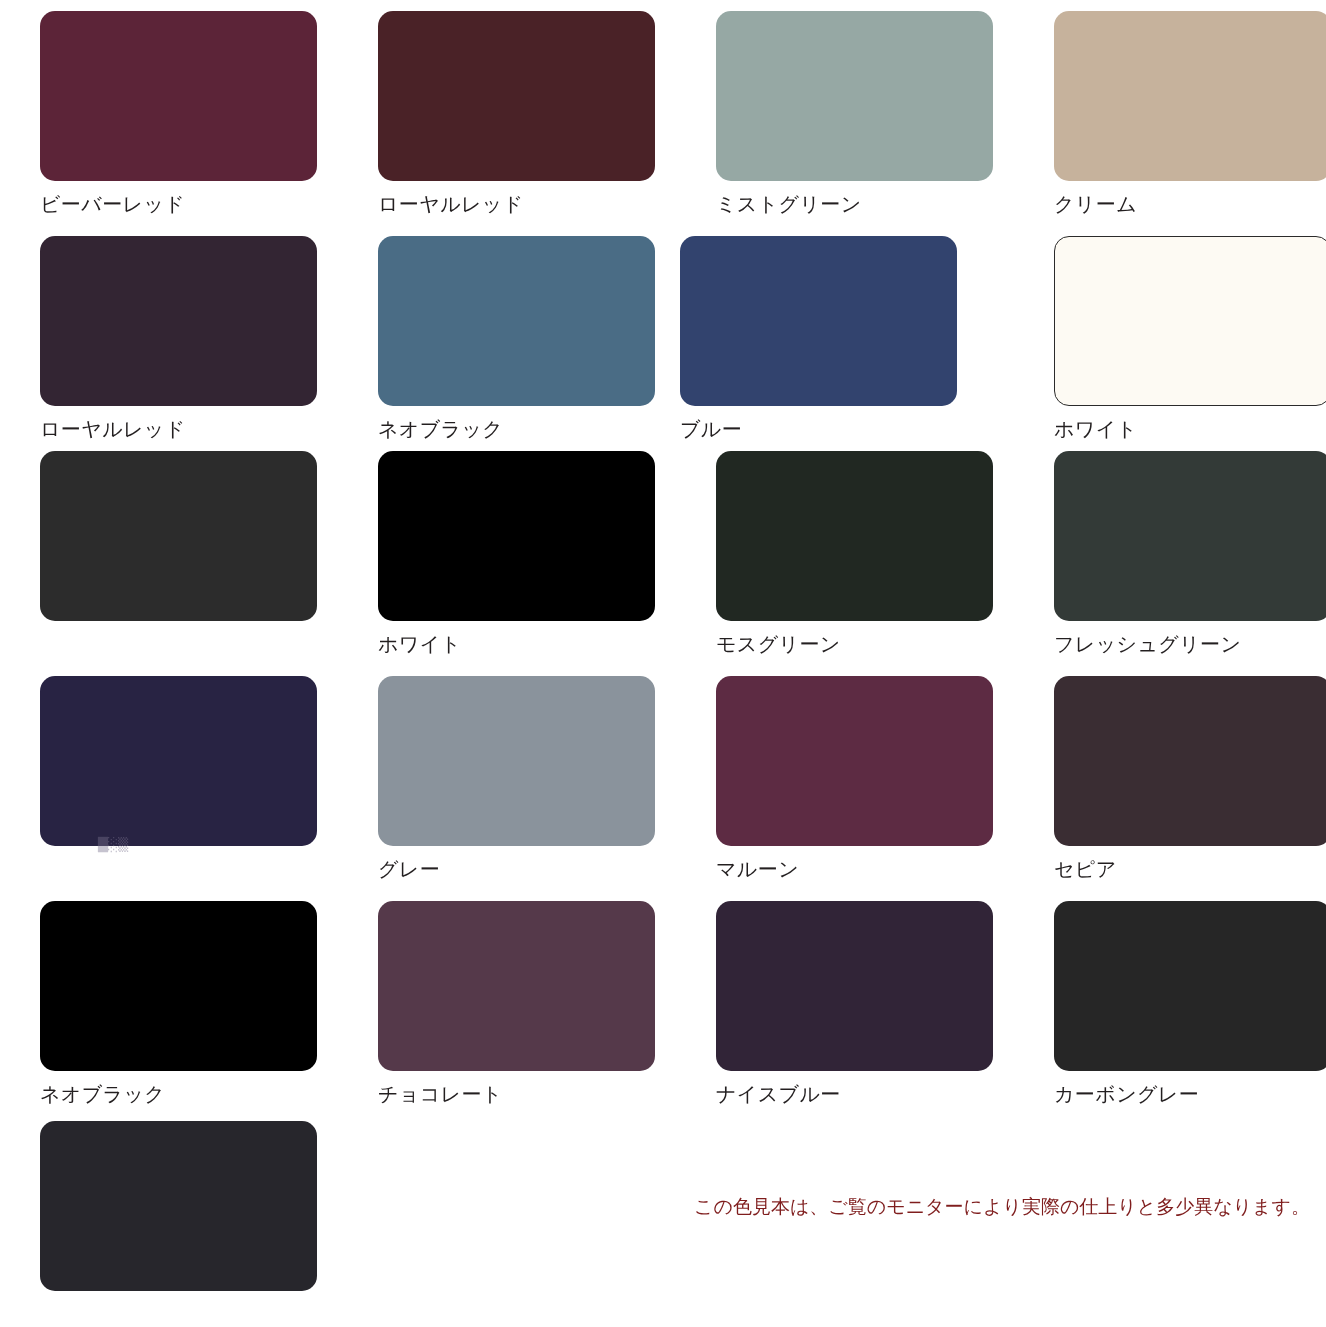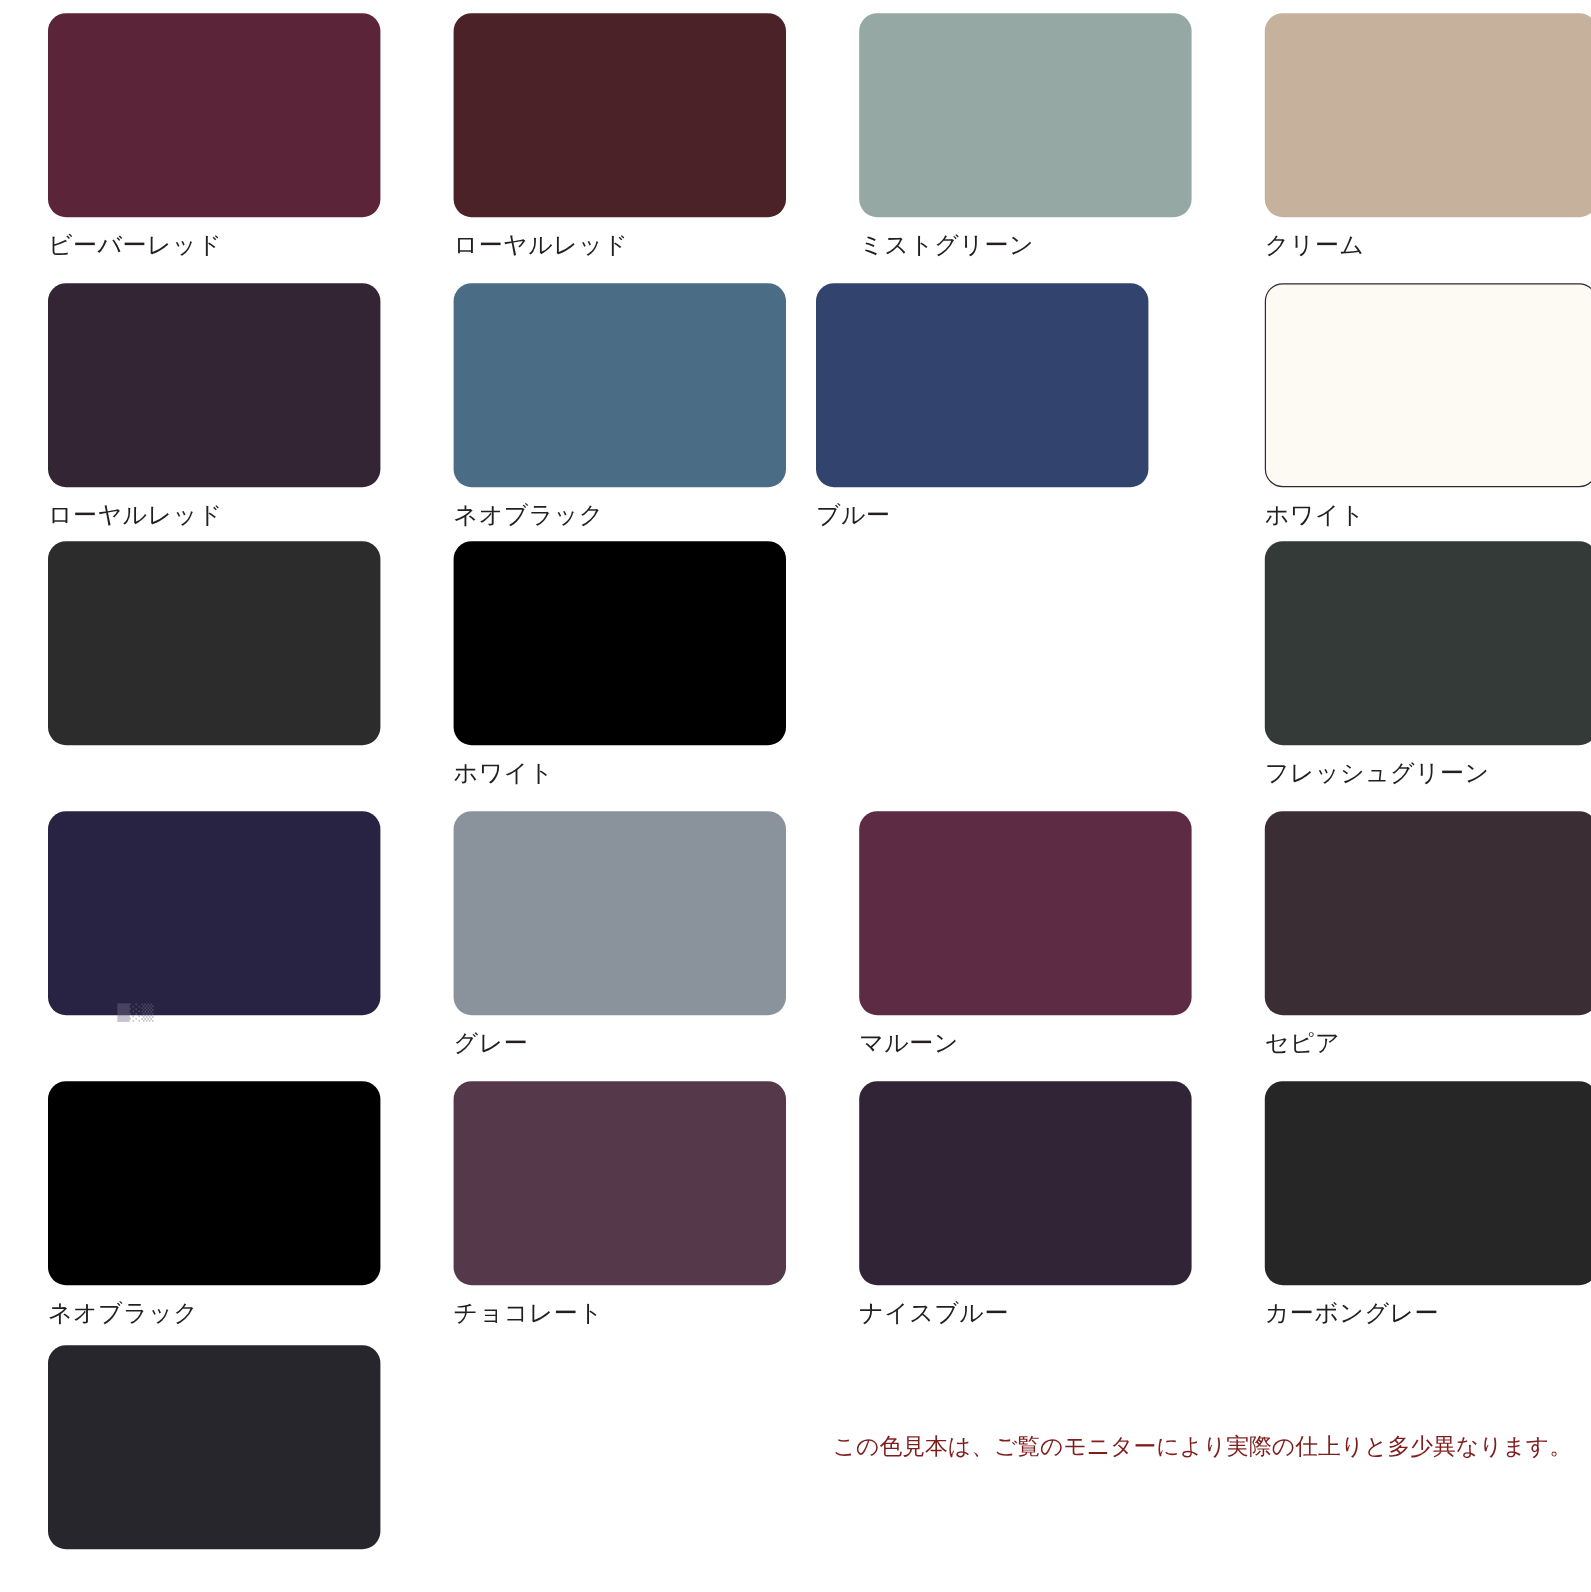--- a/index.html
+++ b/index.html
@@ -118,20 +118,24 @@
         <div class="label">ホワイト</div>
       </div>
       <div class="cell" style="position: absolute; left: 12px; top: 451px;">
         <div class="swatch" style="background: rgb(44, 44, 44);"></div>
         <div class="label empty"></div>
       </div>
       <div class="cell" style="position: absolute; left: 350px; top: 451px;">
         <div class="swatch" style="background: rgb(0, 0, 0);"></div>
         <div class="label">ホワイト</div>
       </div>
+      <div class="cell" style="position: absolute; left: 688px; top: 451px;">
+        <div class="swatch" style="background: rgb(33, 40, 34);"></div>
+        <div class="label">モスグリーン</div>
+      </div>
       <div class="cell" style="position: absolute; left: 1026px; top: 451px;">
         <div class="swatch" style="background: rgb(51, 58, 55);"></div>
         <div class="label">フレッシュグリーン</div>
       </div>
       <div class="cell" style="position: absolute; left: 12px; top: 676px;">
         <div class="swatch" style="background: rgb(40, 35, 67);"></div>
         <div class="label empty"></div>
         <div class="ghost-label">█░▒</div>
       </div>
       <div class="cell" style="position: absolute; left: 350px; top: 676px;">

